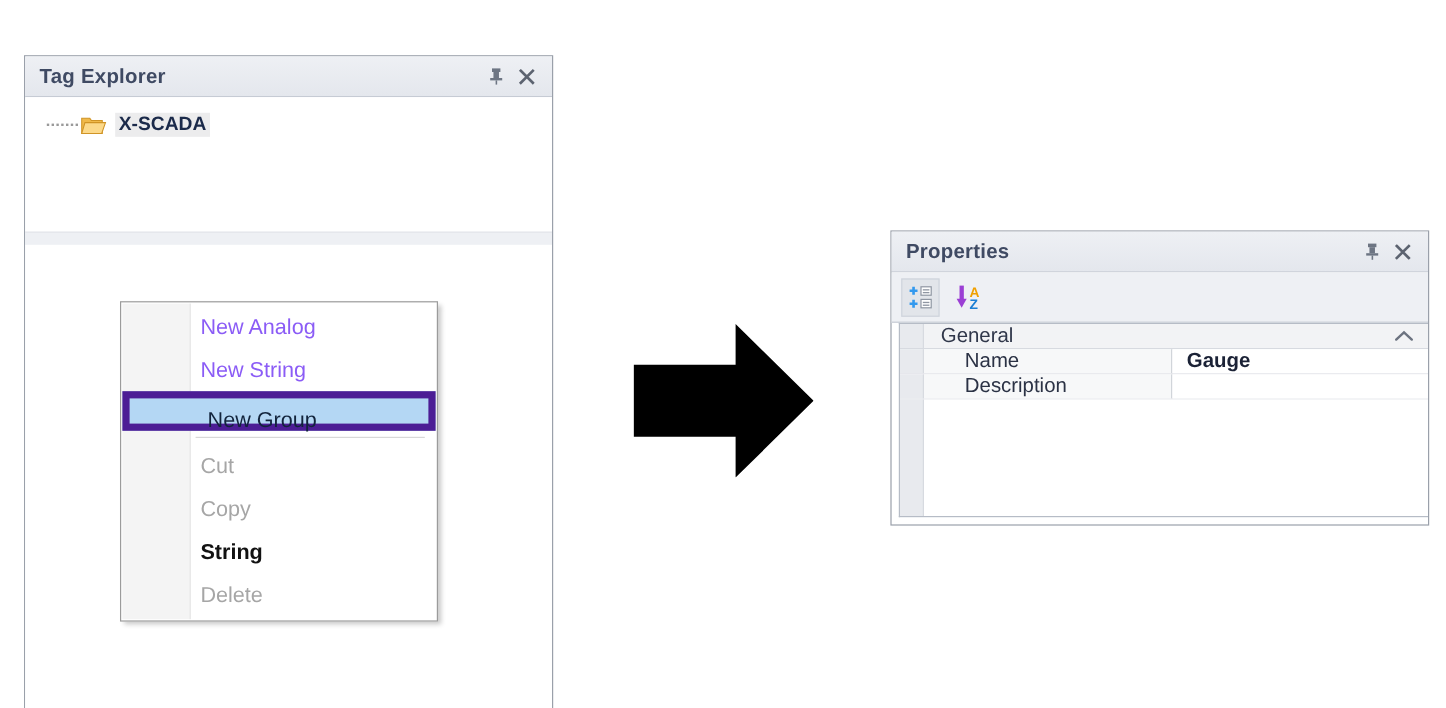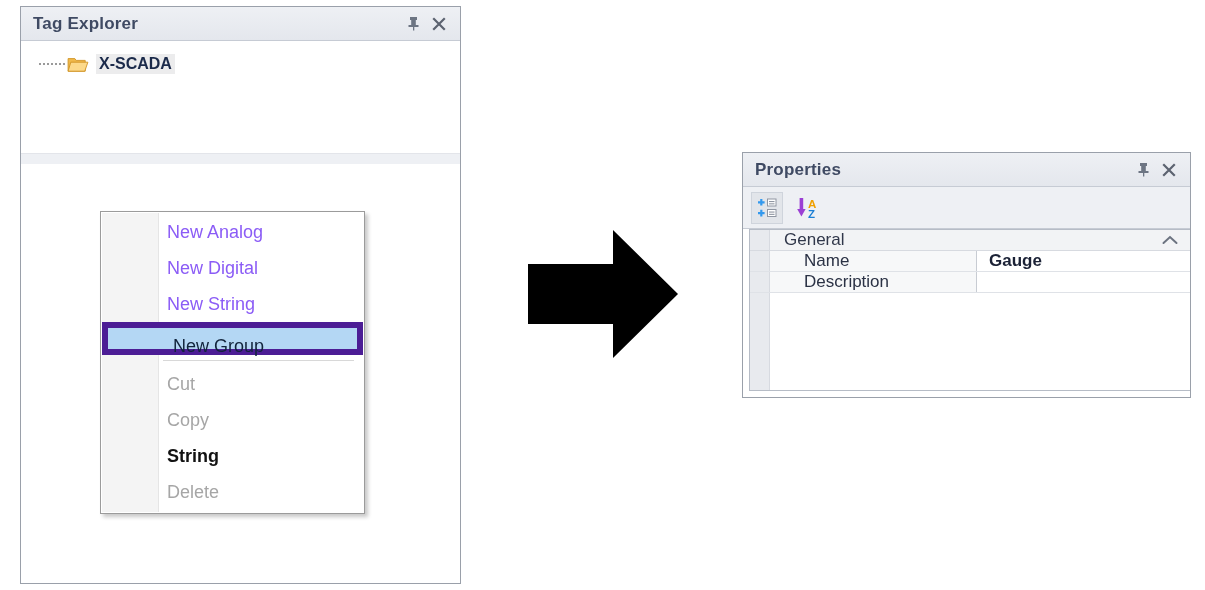--- a/index.html
+++ b/index.html
@@ -9,21 +9,21 @@
   body {
     width: 1205px;
     height: 590px;
     background: #ffffff;
     font-family: "Liberation Sans", sans-serif;
     overflow: hidden;
     position: relative;
     -webkit-font-smoothing: antialiased;
   }
 
-  .stage { position: absolute; inset: 0; }
+  .stage { position: absolute; inset: 0; margin-top: 40px; }
 
   
   .panel {
     position: absolute;
     background: #ffffff;
     border: 1px solid #9aa0aa;
     box-sizing: border-box;
   }
   .panel-title {
     height: 34px;
@@ -317,21 +317,20 @@
 
     <div class="splitter"></div>
 
     <div class="lower-area"></div>
   </div>
 
   <div id="context-menu">
     <div class="gutter"></div>
 
     <div class="menu-item">New Analog</div>
-    <div class="menu-item">New Digital</div>
     <div class="menu-item">New String</div>
     <div class="menu-item selected">New Group</div>
 
     <div class="menu-sep"></div>
 
     <div class="menu-item disabled">Cut</div>
     <div class="menu-item disabled">Copy</div>
     <div class="menu-item bold">String</div>
     <div class="menu-item disabled">Delete</div>
   </div>

